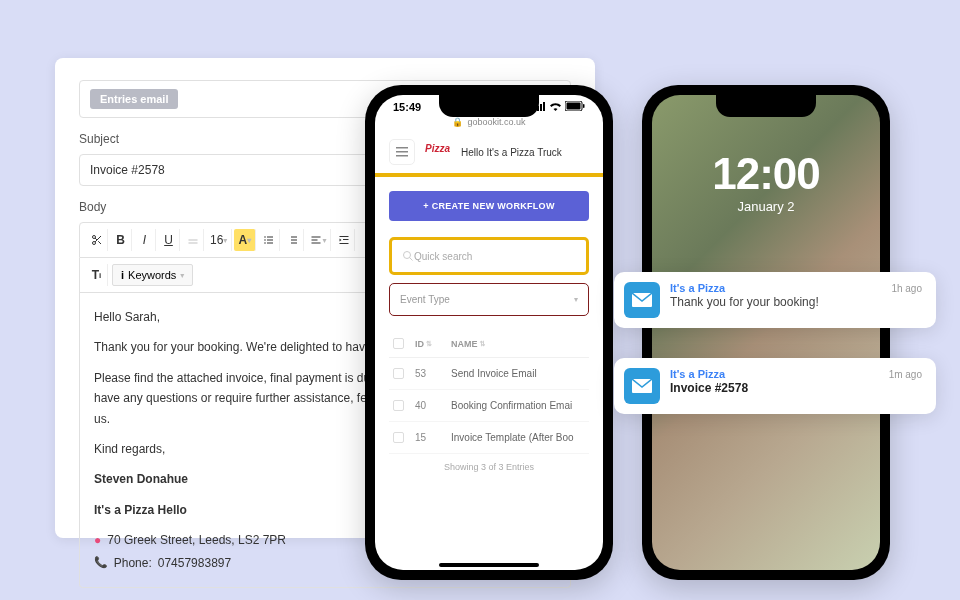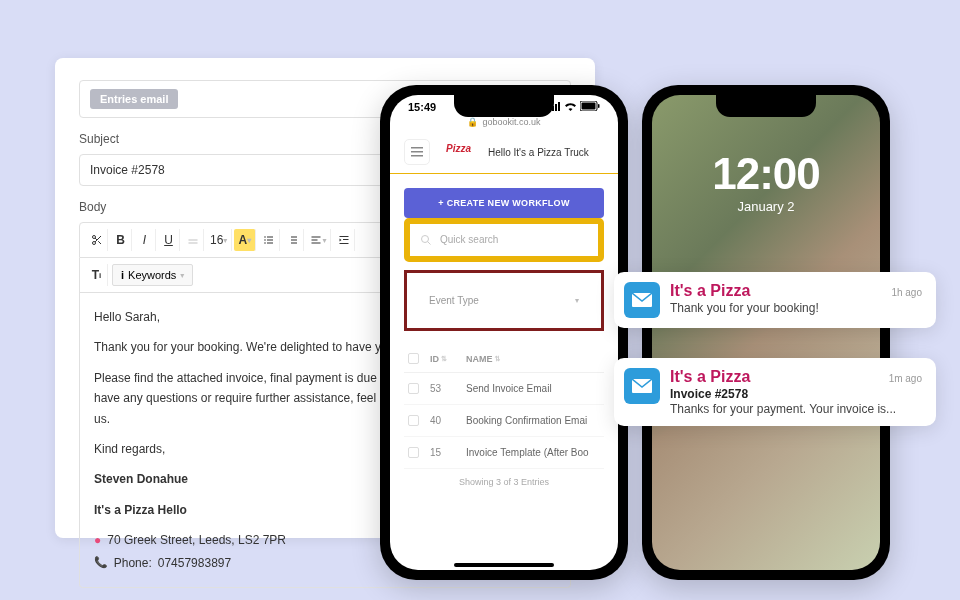--- a/index.html
+++ b/index.html
@@ -16,36 +16,36 @@
 .toolbar-row2{border:1px solid #e0e0e0;border-top:none;padding:6px;display:flex;gap:4px}
 .kw-btn{border:1px solid #ddd;background:#f8f8f8;padding:3px 8px;font-size:11px;border-radius:2px;display:inline-flex;align-items:center;gap:4px}
 .body-area{border:1px solid #e0e0e0;border-top:none;border-radius:0 0 4px 4px;padding:14px;font-size:12px;line-height:1.7;color:#333}
 .body-area p{margin-bottom:10px}
 .sig-name{font-weight:700}
 .sig-biz{font-weight:700;margin-top:4px}
 .sig-line{display:flex;align-items:center;gap:6px;margin-top:2px}
 .pin{color:#e84a7a;font-size:12px}
 .phone{color:#e84a7a;font-size:11px}
 
-.phone1{position:absolute;left:380px;top:85px;width:248px;height:495px;background:#000;border-radius:36px;padding:10px;box-shadow:0 8px 30px rgba(0,0,0,0.2)}
+.phone1{position:absolute;left:365px;top:85px;width:248px;height:495px;background:#000;border-radius:36px;padding:10px;box-shadow:0 8px 30px rgba(0,0,0,0.2)}
 .phone1-screen{width:100%;height:100%;background:#fff;border-radius:28px;overflow:hidden;position:relative}
 .notch1{position:absolute;top:0;left:50%;transform:translateX(-50%);width:100px;height:22px;background:#000;border-radius:0 0 14px 14px;z-index:10}
 .status-bar{padding:6px 18px 0;display:flex;justify-content:space-between;font-size:11px;font-weight:600}
 .status-icons{display:flex;gap:3px;align-items:center}
 .url-bar{text-align:center;font-size:9px;color:#888;padding:4px 0;display:flex;align-items:center;justify-content:center;gap:4px}
-.app-header{display:flex;align-items:center;gap:16px;padding:8px 14px;border-bottom:1px solid #eab308}
+.app-header{display:flex;align-items:center;gap:10px;padding:8px 14px;border-bottom:4px solid #eab308}
 .menu-btn{width:26px;height:26px;border:1px solid #eee;border-radius:5px;display:flex;align-items:center;justify-content:center}
 .logo{width:26px;height:18px;color:#c23;font-size:10px;font-style:italic;font-weight:700}
 .greeting{font-size:10px;color:#333}
 .content{padding:14px}
 .wf-title{font-size:16px;font-weight:600;display:flex;align-items:center;gap:6px;margin-bottom:10px}
 .badge{background:#f5a623;color:#fff;font-size:9px;width:14px;height:14px;border-radius:4px;display:inline-flex;align-items:center;justify-content:center}
-.create-btn{width:100%;background:#5b61d6;color:#fff;border:none;border-radius:4px;padding:10px;font-size:9px;font-weight:600;letter-spacing:0.3px;margin-bottom:0}
-.search-box{border:6px solid #eab308;border-radius:5px;padding:10px;display:flex;align-items:flex-start;gap:8px;font-size:10px;color:#aaa;margin-bottom:8px}
-.event-type{border:3px solid #7f1d1d;border-radius:0;padding:22px;display:flex;justify-content:space-between;align-items:center;font-size:10px;color:#999;margin-bottom:14px}
+.create-btn{width:100%;background:#5b61d6;color:#fff;border:none;border-radius:4px;padding:10px;font-size:9px;font-weight:600;letter-spacing:0.3px;margin-bottom:16px}
+.search-box{border:3px solid #eab308;border-radius:5px;padding:10px;display:flex;align-items:center;font-size:10px;color:#aaa;margin-bottom:8px}
+.event-type{border:1px solid #7f1d1d;border-radius:5px;padding:10px;display:flex;justify-content:space-between;align-items:center;font-size:10px;color:#999;margin-bottom:14px}
 .table-head{display:flex;padding:8px 4px;font-size:9px;color:#999;font-weight:600;border-bottom:1px solid #f0f0f0}
 .th-check{width:22px}
 .th-id{width:36px;display:flex;align-items:center;gap:2px}
 .th-name{flex:1;display:flex;align-items:center;gap:2px}
 .wf-row{display:flex;align-items:center;padding:10px 4px;font-size:10px;border-bottom:1px solid #f5f5f5}
 .wf-check{width:22px}
 .wf-check-box{width:11px;height:11px;border:1px solid #ddd;border-radius:2px}
 .wf-id{width:36px;color:#888}
 .wf-name{flex:1;color:#666}
 .showing{text-align:center;font-size:9px;color:#aaa;padding:8px 0}
@@ -57,21 +57,21 @@
 .lock-time{text-align:center;color:#fff;padding-top:54px}
 .lock-clock{font-size:44px;font-weight:600;letter-spacing:-1px}
 .lock-date{font-size:13px;margin-top:0}
 
 .notif{position:absolute;background:#fff;border-radius:10px;padding:10px 14px 10px 10px;display:flex;gap:10px;box-shadow:0 4px 20px rgba(0,0,0,0.12);width:322px}
 .notif1{left:614px;top:272px}
 .notif2{left:614px;top:358px}
 .notif-icon{width:36px;height:36px;background:#2d9cdb;border-radius:6px;display:flex;align-items:center;justify-content:center;flex-shrink:0}
 .notif-body{flex:1;min-width:0}
 .notif-head{display:flex;justify-content:space-between;align-items:baseline}
-.notif-app{font-size:16px;font-weight:700;color:#be185d}
+.notif-app{font-size:11px;font-weight:700;color:#3b82f6}
 .notif-time{font-size:10px;color:#999}
 .notif-title{font-size:12px;font-weight:700;color:#222;margin-top:1px}
 .notif-msg{font-size:12px;color:#444;margin-top:1px;white-space:nowrap;overflow:hidden;text-overflow:ellipsis}
 
 .chev{font-size:8px;color:#bbb}
 .sort-ico{font-size:7px;color:#ccc}
 </style>
 </head>
 <body>
 
@@ -292,15 +292,14 @@
         <rect width="20" height="14" rx="1" fill="#fff"></rect>
         <path d="M0 0l10 8L20 0" fill="none" stroke="#2d9cdb" stroke-width="1.5"></path>
       </svg>
   </div>
   <div class="notif-body">
     <div class="notif-head">
       <span class="notif-app">It's a Pizza</span>
       <span class="notif-time">1m ago</span>
     </div>
     <div class="notif-title">Invoice #2578</div>
-    <div class="notif-msg">Thanks for your payment. Your invoice is...</div>
   </div>
 </div>
 
 </body></html>

